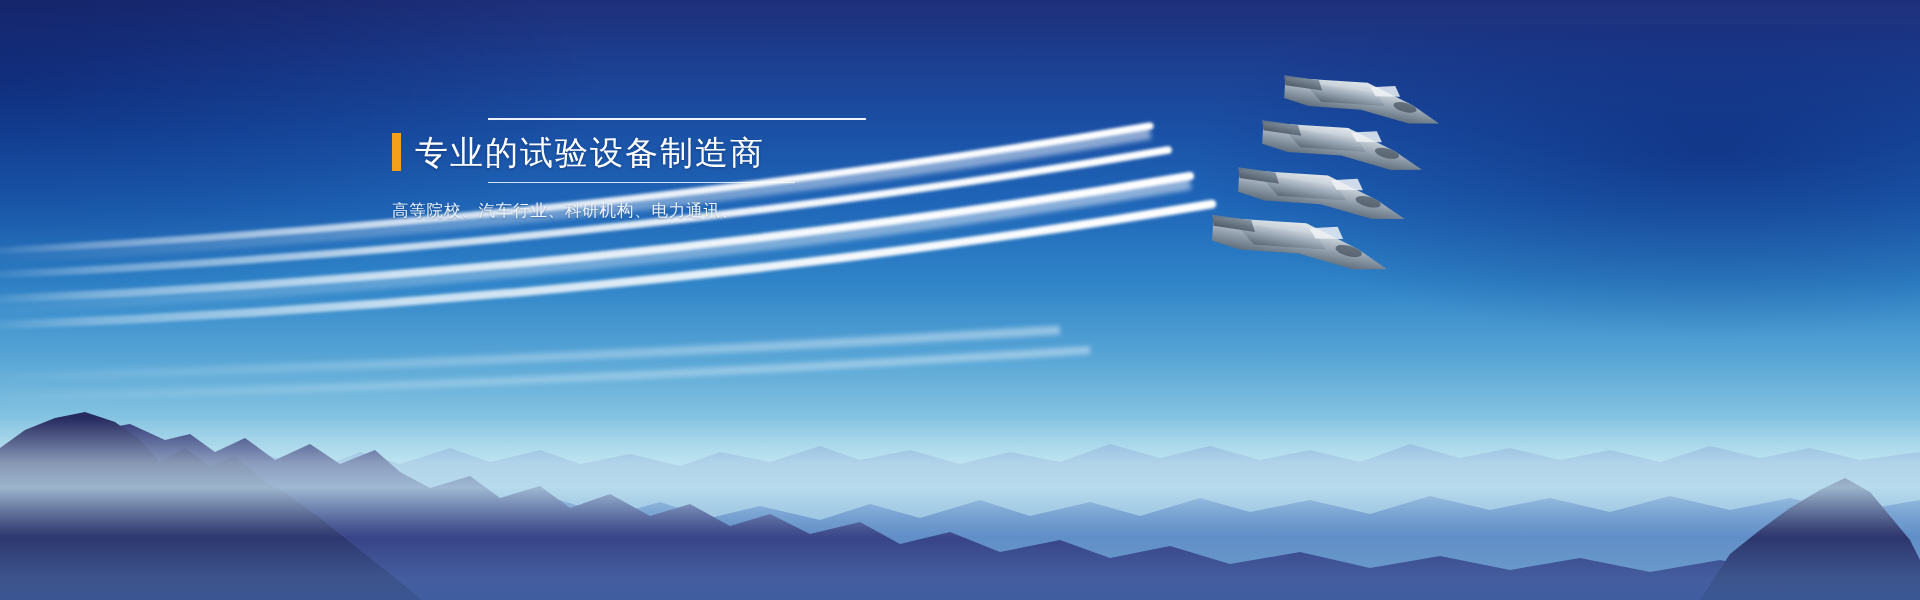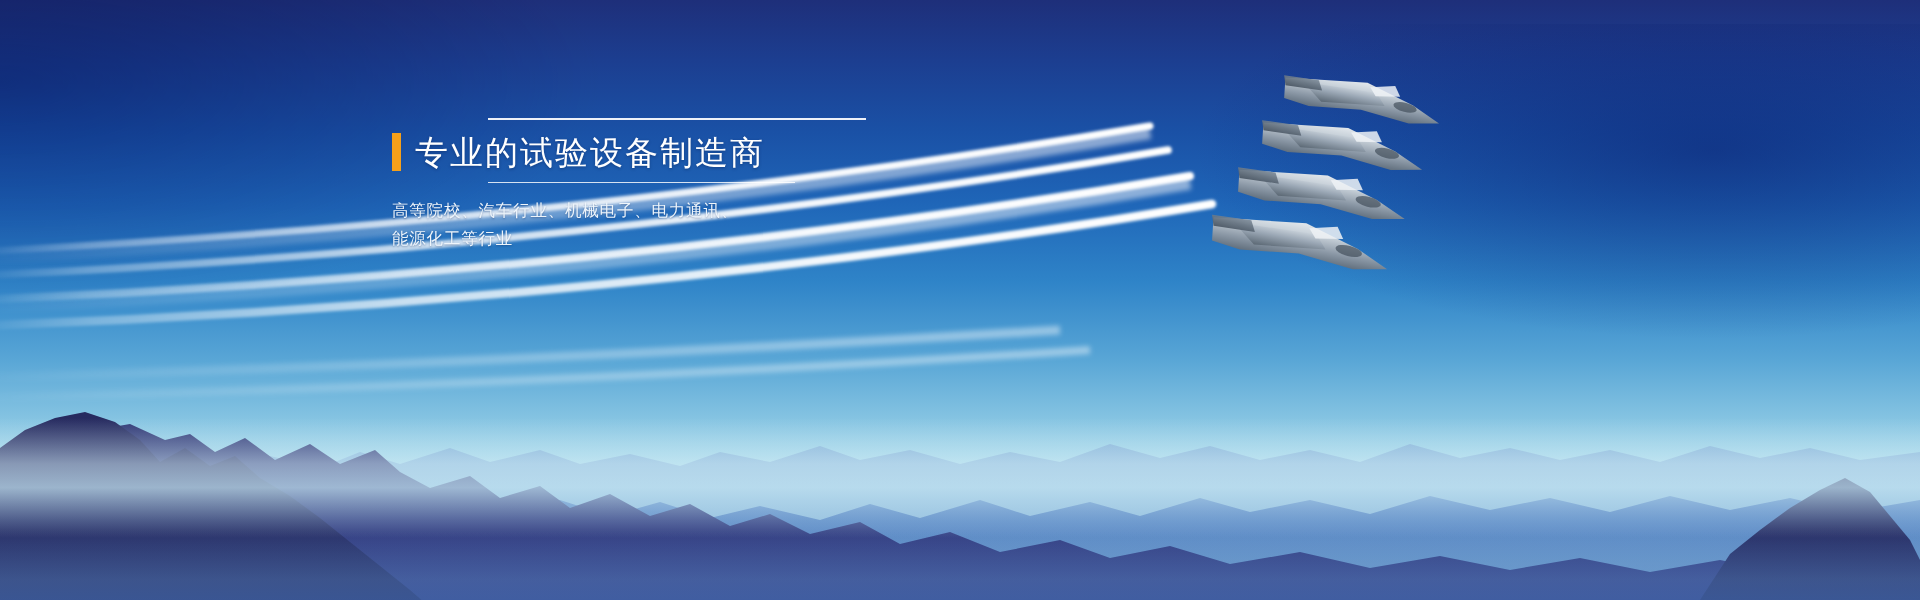--- a/index.html
+++ b/index.html
@@ -284,18 +284,17 @@
     <div class="rule-top"></div>
 
     <div class="headline-row">
       <span class="accent-bar"></span>
       <span class="headline">专业的试验设备制造商</span>
     </div>
 
     <div class="rule-bottom"></div>
 
     <div class="subcopy">
-      <div>高等院校、汽车行业、机械电子、电力通讯、</div>
-      <div>能源化工等行业</div>
+      <div>高等院校、汽车行业、科研机构、电力通讯、</div>
     </div>
   </div>
 
 </div>
 
 </body></html>

